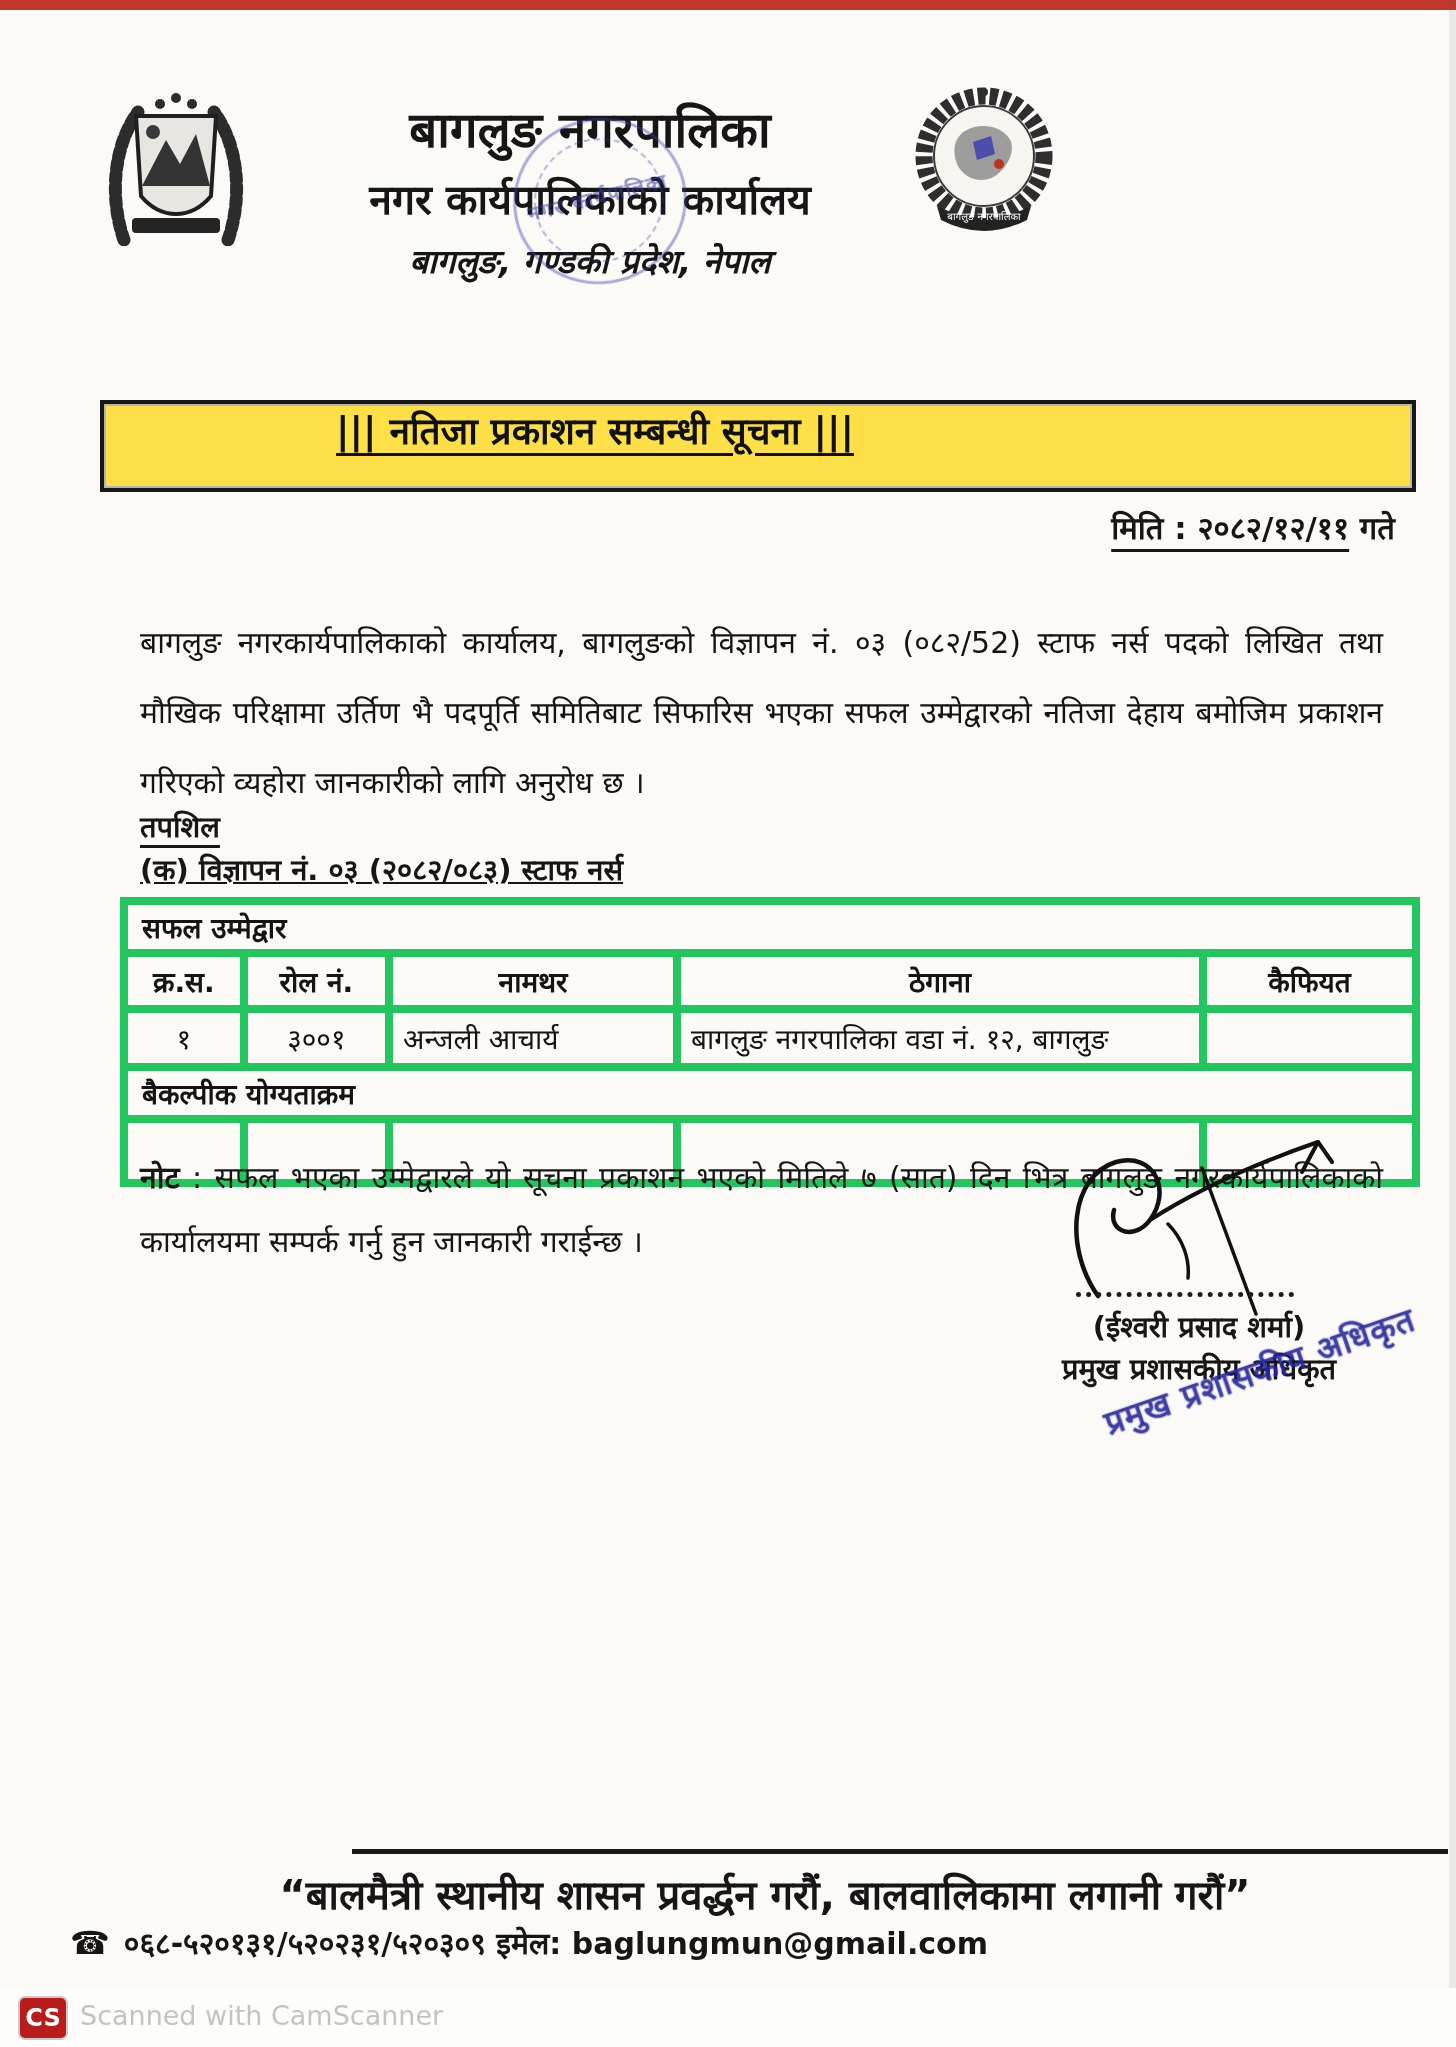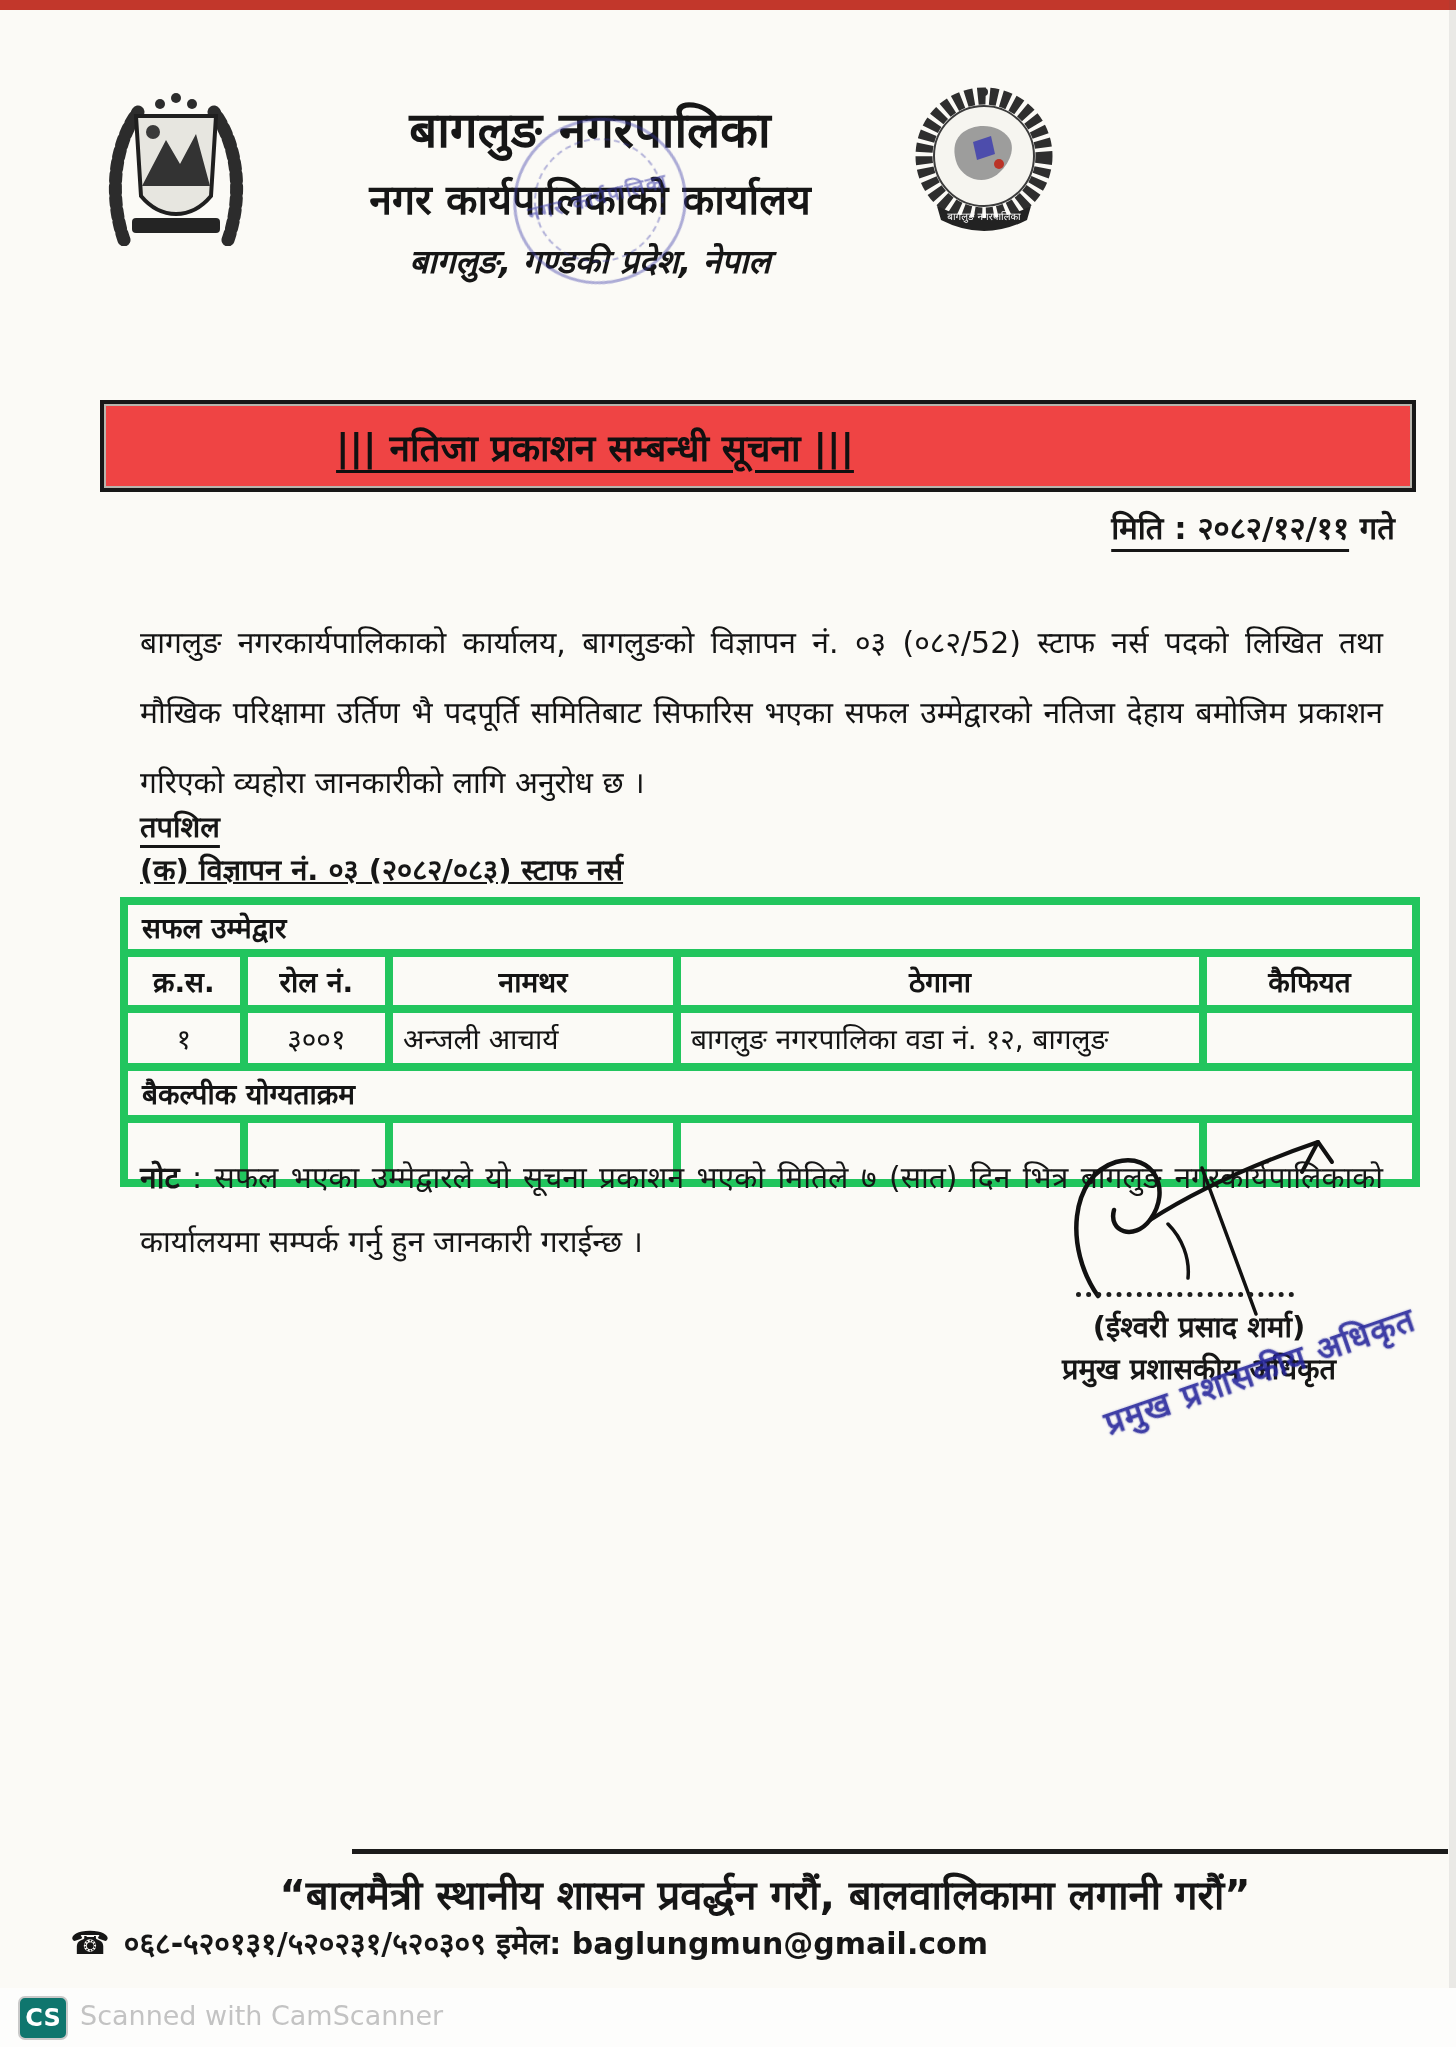--- a/index.html
+++ b/index.html
@@ -32,23 +32,23 @@
     position:absolute;left:18px;top:17px;width:126px;height:120px;border-radius:50%;
     border:2px dashed rgba(58,58,168,.5);
   }
   #header-stamp .stamp-word{
     position:absolute;left:8px;top:62px;width:150px;text-align:center;
     color:rgba(58,58,168,.75);font-size:20px;font-weight:bold;letter-spacing:2px;
   }
 
   
   #banner{
-    left:100px;top:400px;width:1308px;height:84px;background:#ef4444;
+    left:100px;top:400px;width:1308px;height:84px;background:#fde047;
     border:4px solid #171717;box-shadow:inset 0 0 0 2px #b8b5ad;
-    display:flex;align-items:center;justify-content:center;
+    display:flex;justify-content:center;
   }
   #banner .banner-text{
     font-size:37px;font-weight:bold;color:#101010;position:relative;left:-163px;
     text-decoration:underline;text-decoration-thickness:3px;text-underline-offset:9px;
   }
 
   
   #date-line{left:900px;top:506px;width:495px;text-align:right;font-size:31px;font-weight:bold;}
   #date-line .u{text-decoration:underline;text-decoration-thickness:3px;text-underline-offset:10px;}
 
@@ -92,21 +92,21 @@
 
   
   #footer-rule{left:352px;top:1849px;width:1096px;height:5px;background:#1b1b1b;}
   #slogan{left:100px;top:1866px;width:1330px;text-align:center;font-size:40px;font-weight:bold;}
   #contact-line{left:70px;top:1922px;width:1330px;font-size:30px;font-weight:bold;}
   #contact-line .phone-glyph{font-size:32px;margin-right:14px;}
 
   
   #scanner-bar{left:0;top:1988px;width:1456px;height:59px;background:#fdfdfc;}
   #cs-logo{
-    position:absolute;left:18px;top:8px;width:46px;height:40px;background:#0f766e;
+    position:absolute;left:18px;top:8px;width:46px;height:40px;background:#b91c1c;
     border-radius:7px;color:#ffffff;font-weight:bold;font-size:24px;
     display:flex;align-items:center;justify-content:center;border:2px solid #c9c9c9;
   }
   #cs-text{position:absolute;left:80px;top:12px;font-size:27px;color:#c3c3c3;}
 </style>
 </head>
 <body>
 
 <div id="page">
 

